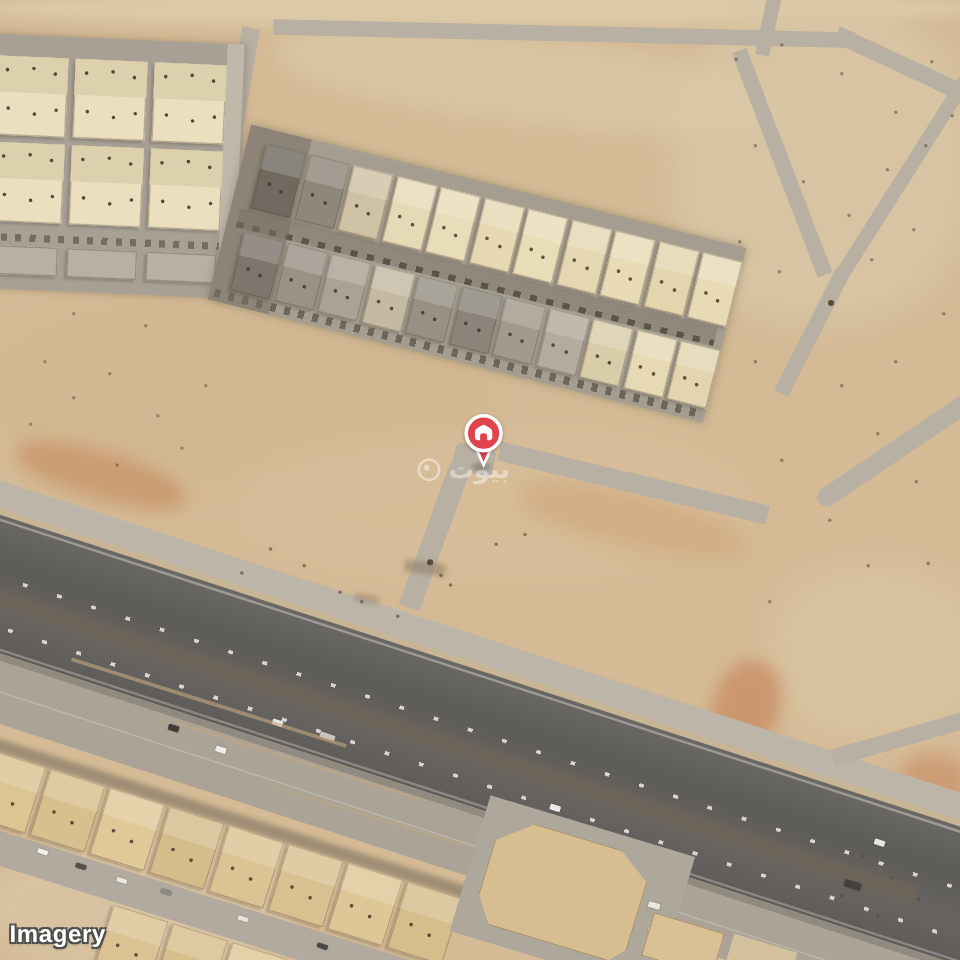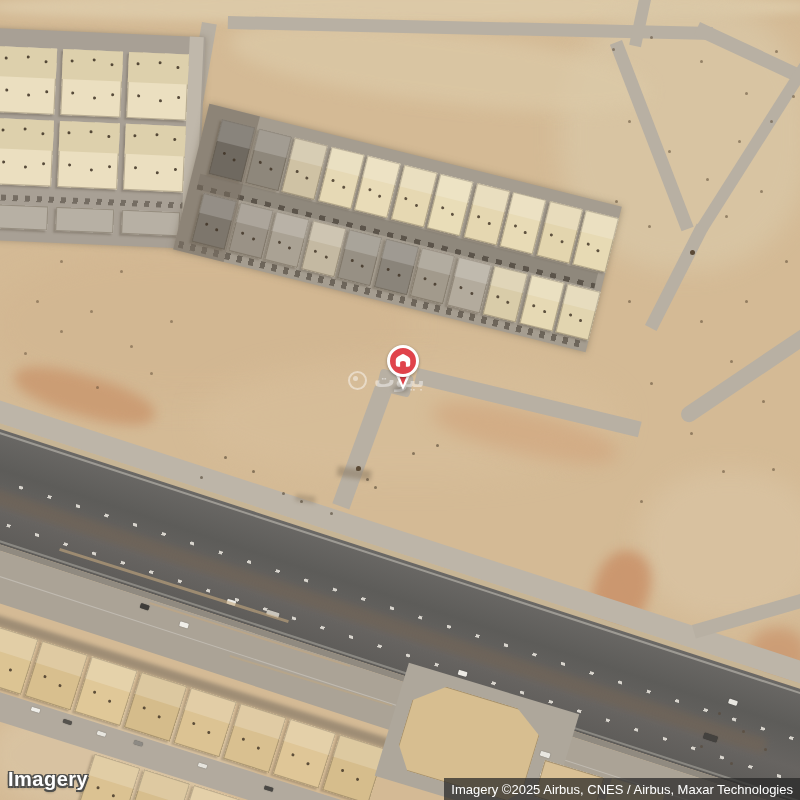--- a/index.html
+++ b/index.html
@@ -334,41 +334,38 @@
   <div id="bca" class="a" style="left:388px;top:686px;width:178px;height:118px;background:#aea79b;transform:rotate(16.8deg);">
     <div class="a" style="left:14px;top:12px;width:132px;height:92px;background:#d7be90;box-shadow:inset 0 0 0 1px rgba(95,80,58,.4);
                 clip-path:polygon(22% 0%,78% 0%,100% 22%,100% 85%,90% 100%,12% 100%,0% 75%,0% 25%);"></div>
   <div class="car" style="left: 50px; top: -8px; width: 9px; height: 5px; background: rgb(236, 234, 228);"></div>
       <div class="car" style="left: 152px; top: 46px; width: 10px; height: 5px; background: rgb(233, 231, 224);"></div>
       <div class="car" style="left: 158px; top: 66px; width: 9px; height: 5px; background: rgb(240, 239, 233);"></div>
     </div>
   <div class="a o" style="left:545px;top:760px;width:62px;height:38px;background:#d9c095;transform:rotate(16.8deg);box-shadow:inset 0 0 0 1px rgba(95,80,58,.4);"></div>
   <div class="a o" style="left:612px;top:778px;width:55px;height:24px;background:#d2c19c;transform:rotate(16.8deg);"></div>
 
-  <div id="watermark" class="a" style="left:348px;top:368px;">
+  <div id="watermark" class="a" style="left:348px;top:379px;">
     <span class="wm-circle"></span>
     <span class="wm-text">بيوت</span>
   </div>
 
   <div class="a" style="left:393px;top:386px;width:16px;height:6px;background:rgba(0,0,0,.25);border-radius:50%;filter:blur(2px);"></div>
   <div class="a" style="left:386px;top:344px;width:34px;height:48px;z-index:30;">
     <div id="pin-tail-outer" class="a" style="left:9px;top:29px;"></div>
     <div id="pin-tail-inner" class="a" style="left:12px;top:29px;"></div>
     <div class="a" style="left:1px;top:1px;width:26px;height:26px;background:#e0434b;border:3px solid #fff;border-radius:50%;box-shadow:0 1px 3px rgba(0,0,0,.35);">
       <svg width="26" height="26" viewBox="0 0 18 18" style="position:absolute;left:0;top:0;">
         <path d="M4 8.2 Q4 6.6 5.6 5.8 L8.4 4.3 Q9 4 9.6 4.3 L12.4 5.8 Q14 6.6 14 8.2 L14 11.4 Q14 13 12.4 13 L11 13 L11 10.2 Q11 9 9 9 Q7 9 7 10.2 L7 13 L5.6 13 Q4 13 4 11.4 Z" fill="#ffffff"></path>
       </svg>
     </div>
   </div>
 
   <div id="google-logo" class="a" style="left:8px;bottom:9px;z-index:40;">Imagery</div>
 
-  <div id="attribution" class="a" style="right:0;bottom:0;z-index:40;">
-    <span>Imagery ©2025 Airbus, CNES / Airbus, Maxar Technologies</span>
-  </div>
 
 <div class="dot" style="left: 612px; top: 48px; width: 3px; height: 3px; background: rgba(82, 64, 44, 0.5);"></div>
     <div class="dot" style="left: 650px; top: 36px; width: 3px; height: 3px; background: rgba(82, 64, 44, 0.5);"></div>
     <div class="dot" style="left: 700px; top: 60px; width: 3px; height: 3px; background: rgba(82, 64, 44, 0.5);"></div>
     <div class="dot" style="left: 745px; top: 92px; width: 3px; height: 3px; background: rgba(82, 64, 44, 0.5);"></div>
     <div class="dot" style="left: 775px; top: 50px; width: 3px; height: 3px; background: rgba(82, 64, 44, 0.5);"></div>
     <div class="dot" style="left: 628px; top: 120px; width: 3px; height: 3px; background: rgba(82, 64, 44, 0.5);"></div>
     <div class="dot" style="left: 668px; top: 150px; width: 3px; height: 3px; background: rgba(82, 64, 44, 0.5);"></div>
     <div class="dot" style="left: 706px; top: 178px; width: 3px; height: 3px; background: rgba(82, 64, 44, 0.5);"></div>
     <div class="dot" style="left: 738px; top: 140px; width: 3px; height: 3px; background: rgba(82, 64, 44, 0.5);"></div>

